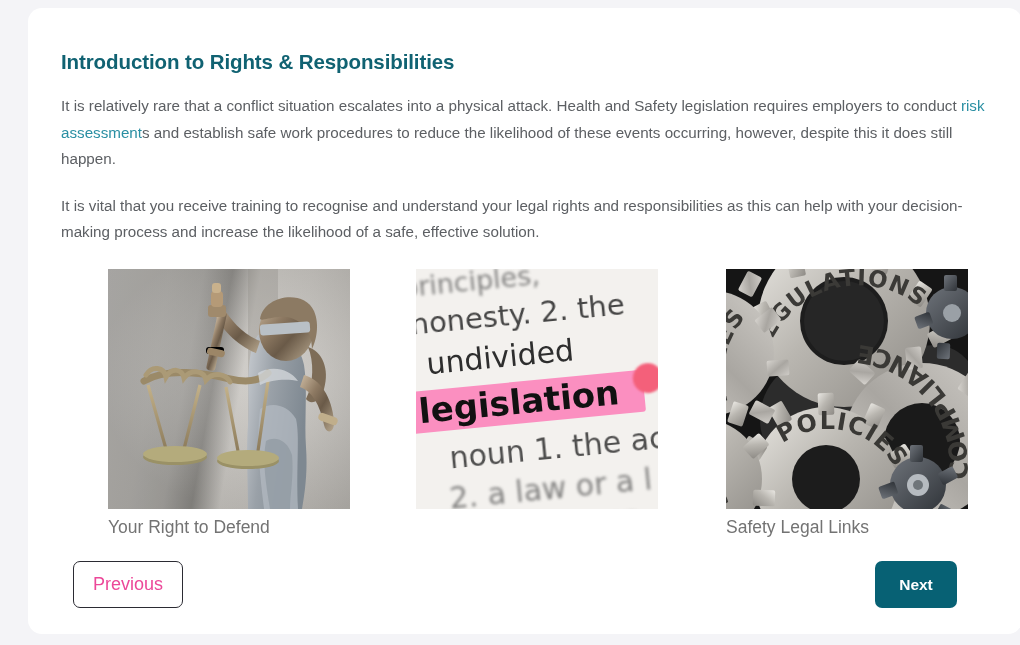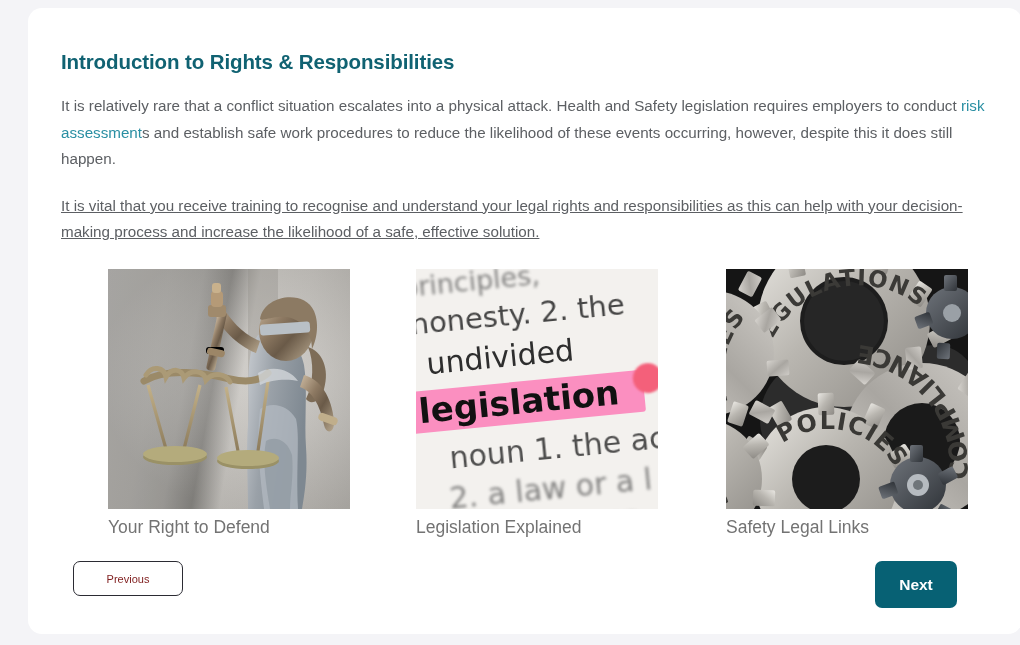--- a/index.html
+++ b/index.html
@@ -42,21 +42,21 @@
     font-family: "Liberation Sans", sans-serif;
   }
   p.body-text {
     margin: 0 0 12px 0;
     font-size: 15.2px;
     line-height: 26.5px;
     color: #5c5f63;
     max-width: 930px;
     font-family: "Liberation Sans", sans-serif;
   }
-  p.body-text.second { margin-top: 20px; margin-bottom: 0; text-decoration: underline; }
+  p.body-text.second { margin-top: 20px; margin-bottom: 0; }
   a.inline-link {
     color: #2a8fa3;
     text-decoration: none;
   }
 
   
   .thumb-row {
     position: absolute;
     left: 0;
     top: 219px;
@@ -139,26 +139,26 @@
   
   .btn-row {
     position: absolute;
     left: 0; right: 0;
     top: 511px;
     height: 60px;
   }
   .btn-prev {
     position: absolute;
     left: 12px; top: 0;
-    width: 110px; height: 35px;
+    width: 110px; height: 47px;
     background: #ffffff;
     border: 1.6px solid #2b2b33;
     border-radius: 7px;
-    color: #7f1d1d;
-    font-size: 11px;
+    color: #ec4899;
+    font-size: 18px;
     font-family: "Liberation Sans", sans-serif;
     cursor: pointer;
     padding: 0;
   }
   .btn-next {
     position: absolute;
     right: 32px; top: 0;
     width: 82px; height: 47px;
     background: #076174;
     border: none;
@@ -273,21 +273,20 @@
                 <div class="dict-hl" style="left:12px; top:124px; width:236px; height:42px;"></div>
                 <div class="dict-dot" style="left:238px; top:118px;"></div>
                 <div class="dict-line" style="left:22px; top:124px; font-size:34px; font-weight:bold; color:#111;">legislation</div>
 
                 <div class="dict-line blur2" style="left:48px; top:176px; font-size:30px; color:#3a3a3a;">noun 1. the act</div>
                 <div class="dict-line blur1" style="left:44px; top:216px; font-size:30px;">2. a law or a l</div>
                 <div class="dict-line blur3" style="left:56px; top:254px; font-size:30px;">the process</div>
               </div>
             </div>
           </div>
-          <a href="#" class="thumb-caption">Legislation Explained</a>
         </div>
 
         <div class="thumb-card c3">
           <div class="thumb-img">
             <div class="gears">
               <svg width="242" height="240" viewBox="0 0 242 240" style="position:absolute;inset:0;">
                 <defs>
                   <linearGradient id="metal" x1="0" y1="0" x2="1" y2="1">
                     <stop offset="0%" stop-color="#e9e7e2"></stop>
                     <stop offset="45%" stop-color="#b9b6b0"></stop>

